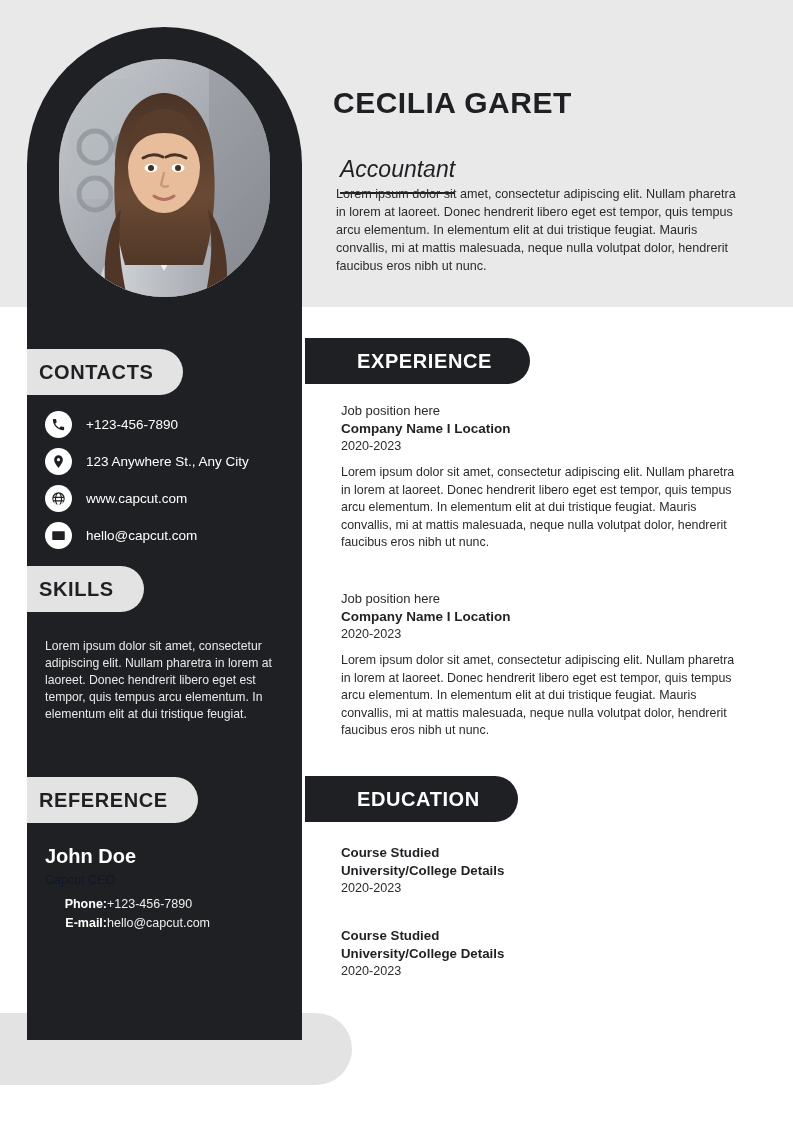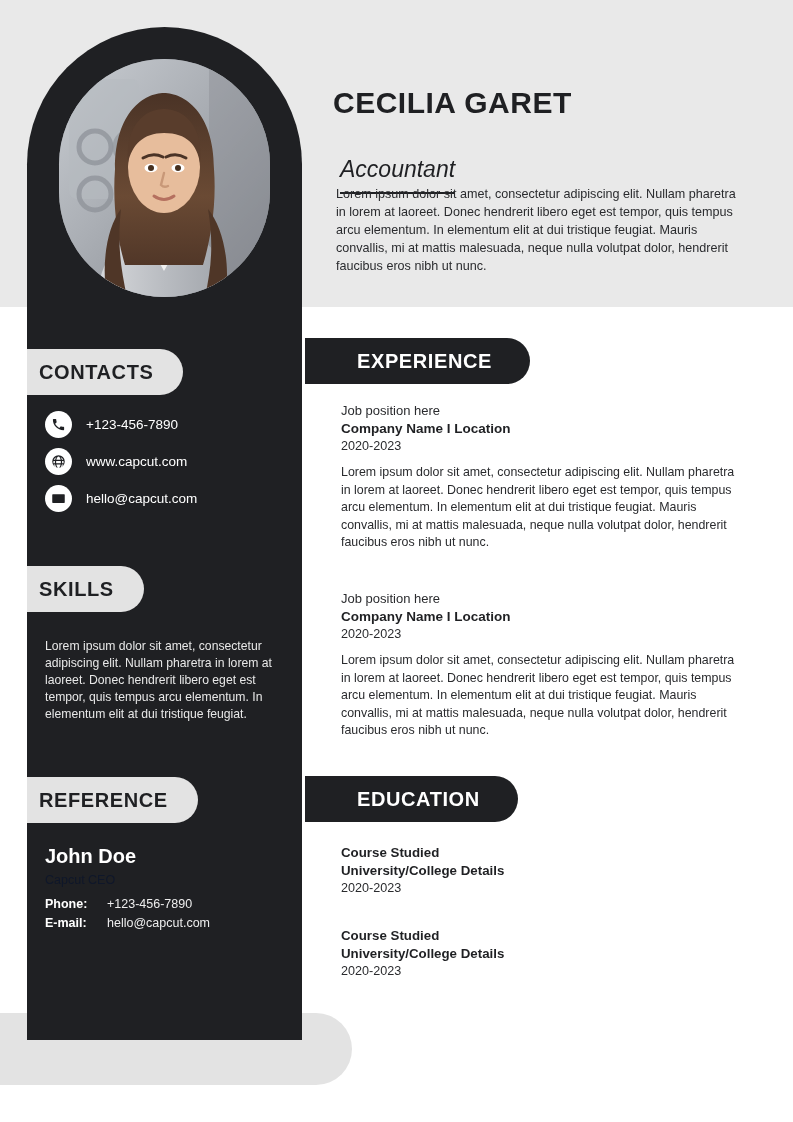--- a/index.html
+++ b/index.html
@@ -200,20 +200,21 @@
   }
   .ref-row {
     display: flex;
     font-size: 12.5px;
     margin-bottom: 5px;
   }
   .ref-label {
     font-weight: bold;
     width: 62px;
     flex: 0 0 auto;
+    text-align: right;
   }
   .ref-val { color: #ededed; }
 
   
   .exp-item { position: absolute; left: 341px; width: 394px; }
   .exp-pos {
     font-size: 13px;
     color: #2a2b2e;
     margin-bottom: 3px;
   }
@@ -326,20 +327,28 @@
       <span class="c-icon">
         <svg width="15" height="15" viewBox="0 0 24 24">
             <path fill="#1f2023" d="M6.6 10.8c1.4 2.8 3.8 5.1 6.6 6.6l2.2-2.2c.3-.3.7-.4 1-.2 1.1.4 2.4.6 3.6.6.6 0 1 .4 1 1V20c0 .6-.4 1-1 1C10.6 21 3 13.4 3 4c0-.6.4-1 1-1h3.4c.6 0 1 .4 1 1 0 1.3.2 2.5.6 3.6.1.3 0 .7-.2 1l-2.2 2.2z"></path>
           </svg>
       </span>
       <span class="contact-txt">+123-456-7890</span>
     </div>
     <div class="contact-row">
       <span class="c-icon">
         <svg width="15" height="15" viewBox="0 0 24 24">
+            <path fill="#1f2023" d="M12 2C8.1 2 5 5.1 5 9c0 5.3 7 13 7 13s7-7.7 7-13c0-3.9-3.1-7-7-7zm0 9.5A2.5 2.5 0 1 1 12 6.5a2.5 2.5 0 0 1 0 5z"></path>
+          </svg>
+      </span>
+      <span class="contact-txt">123 Anywhere St., Any City</span>
+    </div>
+    <div class="contact-row">
+      <span class="c-icon">
+        <svg width="15" height="15" viewBox="0 0 24 24">
             <path fill="#1f2023" d="M12 2a10 10 0 1 0 0 20 10 10 0 0 0 0-20zm0 2c1.4 0 2.9 2.2 3.4 5.2H8.6C9.1 6.2 10.6 4 12 4zM6.6 9.2H4.3A8 8 0 0 1 8.8 4.6a12 12 0 0 0-2.2 4.6zm-.3 2a17 17 0 0 0 0 3.6H4a8 8 0 0 1 0-3.6h2.3zm2 0h7.4a15 15 0 0 1 0 3.6H8.3a15 15 0 0 1 0-3.6zm9.4 0H20a8 8 0 0 1 0 3.6h-2.3a17 17 0 0 0 0-3.6zm-.3-2a12 12 0 0 0-2.2-4.6 8 8 0 0 1 4.5 4.6h-2.3zM8.6 16.8h6.8C14.9 19.8 13.4 22 12 22s-2.9-2.2-3.4-5.2zm-2 0a12 12 0 0 0 2.2 4.6 8 8 0 0 1-4.5-4.6h2.3zm8.6 4.6a12 12 0 0 0 2.2-4.6h2.3a8 8 0 0 1-4.5 4.6z"></path>
           </svg>
       </span>
       <span class="contact-txt">www.capcut.com</span>
     </div>
     <div class="contact-row">
       <span class="c-icon">
         <svg width="15" height="15" viewBox="0 0 24 24">
             <path fill="#1f2023" d="M3 5h18c.6 0 1 .4 1 1v12c0 .6-.4 1-1 1H3c-.6 0-1-.4-1-1V6c0-.6.4-1 1-1zm9 8L4.3 7h15.4L12 13z"></path>
           </svg>

